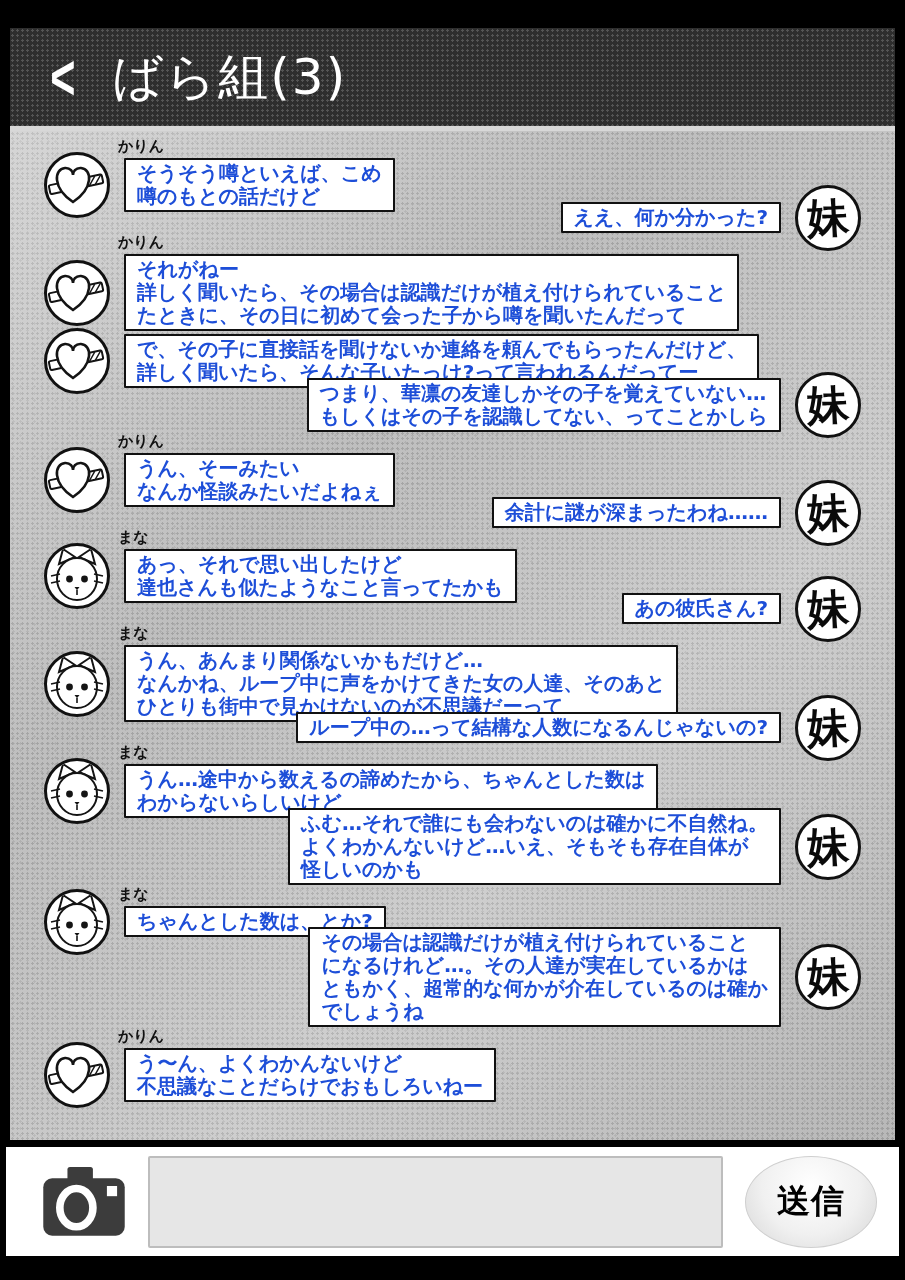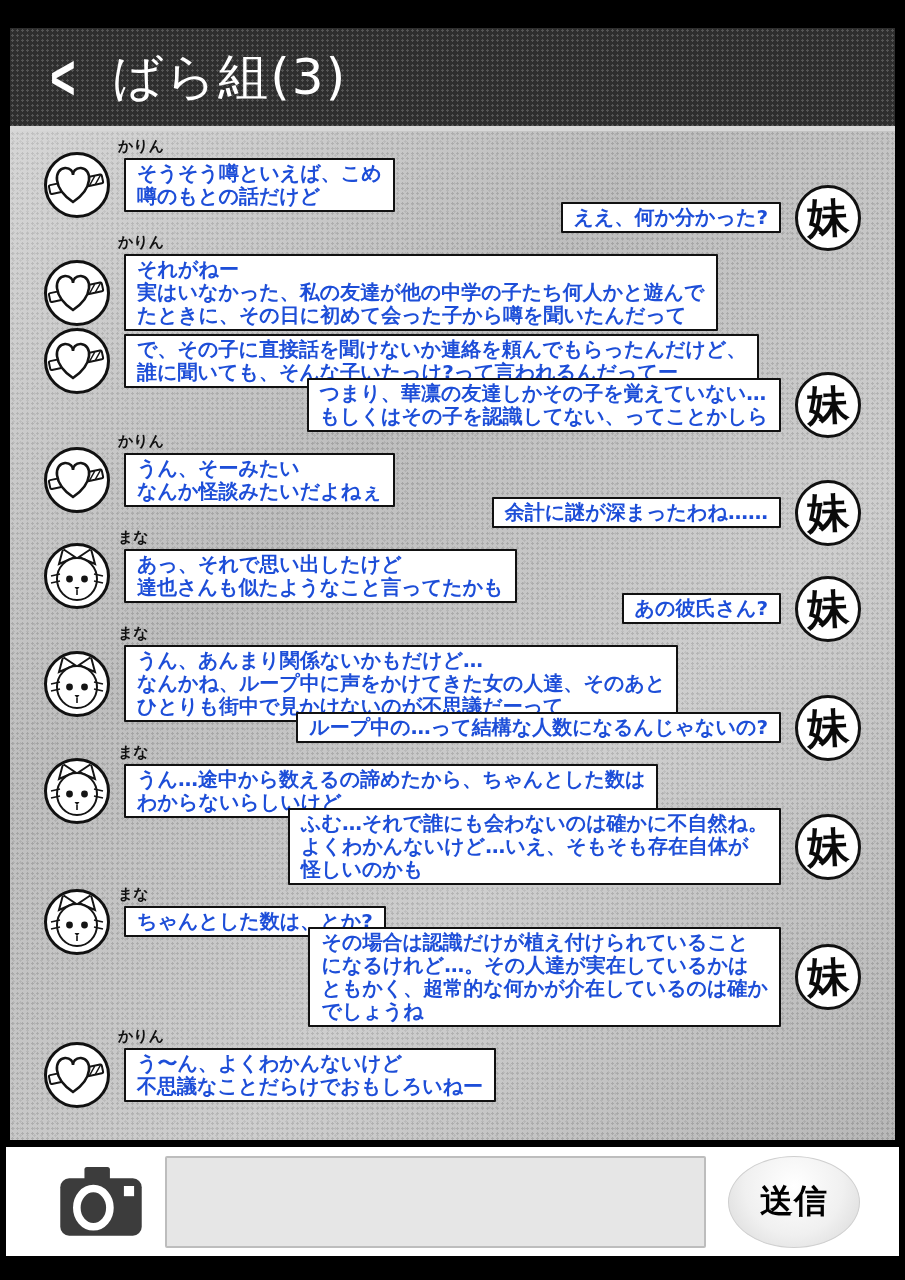--- a/index.html
+++ b/index.html
@@ -40,21 +40,21 @@
   .row.left .av-box{margin-right:14px;}
   .row.right .av-box{margin-left:14px;}
   .imouto-kanji{font-family:"DejaVu Serif","Liberation Serif",serif;
     font-size:42px;font-weight:900;color:#0a0a0a;transform:rotate(-3deg);line-height:1;}
   .bubble{background:#fff;border:2.5px solid #111;border-radius:1px;
     padding:2px 11px;color:#1d4ed8;box-sizing:border-box;}
   .line{font-size:20px;font-weight:bold;line-height:23px;white-space:nowrap;}
 
   
   .composer{position:absolute;left:6px;right:6px;bottom:24px;height:116px;background:#fff;
-    border-top:7px solid #000;box-sizing:border-box;display:flex;align-items:center;padding:0 39px;}
+    border-top:7px solid #000;box-sizing:border-box;display:flex;align-items:center;padding:0 22px;}
   .camera-btn{background:none;border:none;padding:0;margin-left:14px;cursor:pointer;flex:0 0 auto;}
   .msg-input{flex:1;height:92px;margin:0 22px;background:#e6e6e6;border:2px solid #bdbdbd;
     border-radius:2px;font-size:24px;padding:4px 10px;box-sizing:border-box;
     font-family:inherit;outline:none;}
   .send-btn{flex:0 0 auto;width:132px;height:92px;border-radius:50%;border:1px solid #cfcfcf;
     background:radial-gradient(circle at 50% 32%,#ffffff 0%,#f0f0f0 55%,#d6d6d6 100%);
     display:flex;align-items:center;justify-content:center;cursor:pointer;}
   .send-label{font-size:33px;font-weight:bold;color:#000;letter-spacing:1px;}
 </style>
 </head>
@@ -110,41 +110,41 @@
                 <line x1="36" y1="33" x2="43" y2="25" stroke="#141414" stroke-width="1.4"></line>
                 <line x1="42" y1="33" x2="49" y2="25" stroke="#141414" stroke-width="1.4"></line>
                 <line x1="48" y1="33" x2="55" y2="25" stroke="#141414" stroke-width="1.4"></line>
               </g>
               <path d="M26 47 C 5 33 7 14 18 13 C 23.5 12.6 26 17 26 20 C 26 17 28.5 12.6 34 13 C 45 14 47 33 26 47 Z" fill="#fff" stroke="#141414" stroke-width="2.6"></path>
             </svg>
           </div>
         </div>
         <div class="bubble">
           <div class="line">それがねー</div>
-          <div class="line">実はいなかった、私の友達が他の中学の子たち何人かと遊んで</div>
+          <div class="line">詳しく聞いたら、その場合は認識だけが植え付けられていること</div>
           <div class="line">たときに、その日に初めて会った子から噂を聞いたんだって</div>
         </div>
       </div>
       <div class="row left">
         <div class="av-box">
           <div class="avatar">
             <svg width="60" height="60" viewBox="0 0 60 60">
               <g transform="rotate(-12 30 29)">
                 <rect x="2" y="24.5" width="54" height="9" rx="1.5" fill="#fff" stroke="#141414" stroke-width="2"></rect>
                 <line x1="36" y1="33" x2="43" y2="25" stroke="#141414" stroke-width="1.4"></line>
                 <line x1="42" y1="33" x2="49" y2="25" stroke="#141414" stroke-width="1.4"></line>
                 <line x1="48" y1="33" x2="55" y2="25" stroke="#141414" stroke-width="1.4"></line>
               </g>
               <path d="M26 47 C 5 33 7 14 18 13 C 23.5 12.6 26 17 26 20 C 26 17 28.5 12.6 34 13 C 45 14 47 33 26 47 Z" fill="#fff" stroke="#141414" stroke-width="2.6"></path>
             </svg>
           </div>
         </div>
         <div class="bubble">
           <div class="line">で、その子に直接話を聞けないか連絡を頼んでもらったんだけど、</div>
-          <div class="line">誰に聞いても、そんな子いたっけ?って言われるんだってー</div>
+          <div class="line">詳しく聞いたら、そんな子いたっけ?って言われるんだってー</div>
         </div>
       </div>
       <div class="row right">
         <div class="bubble">
           <div class="line">つまり、華凛の友達しかその子を覚えていない…</div>
           <div class="line">もしくはその子を認識してない、ってことかしら</div>
         </div>
         <div class="av-box">
           <div class="avatar">
             <span class="imouto-kanji">妹</span>

